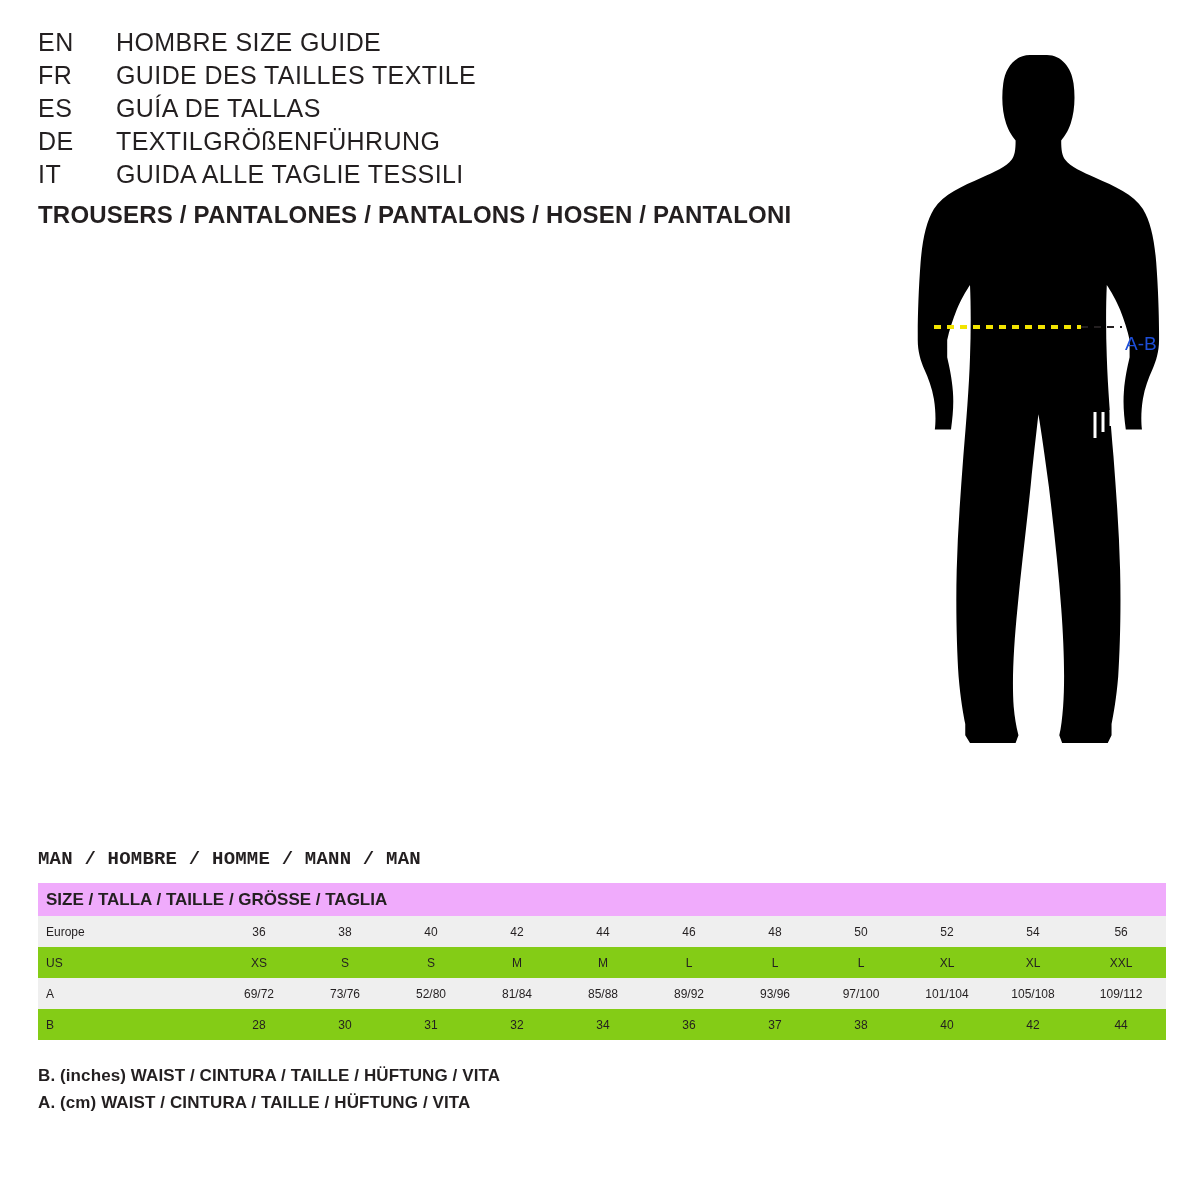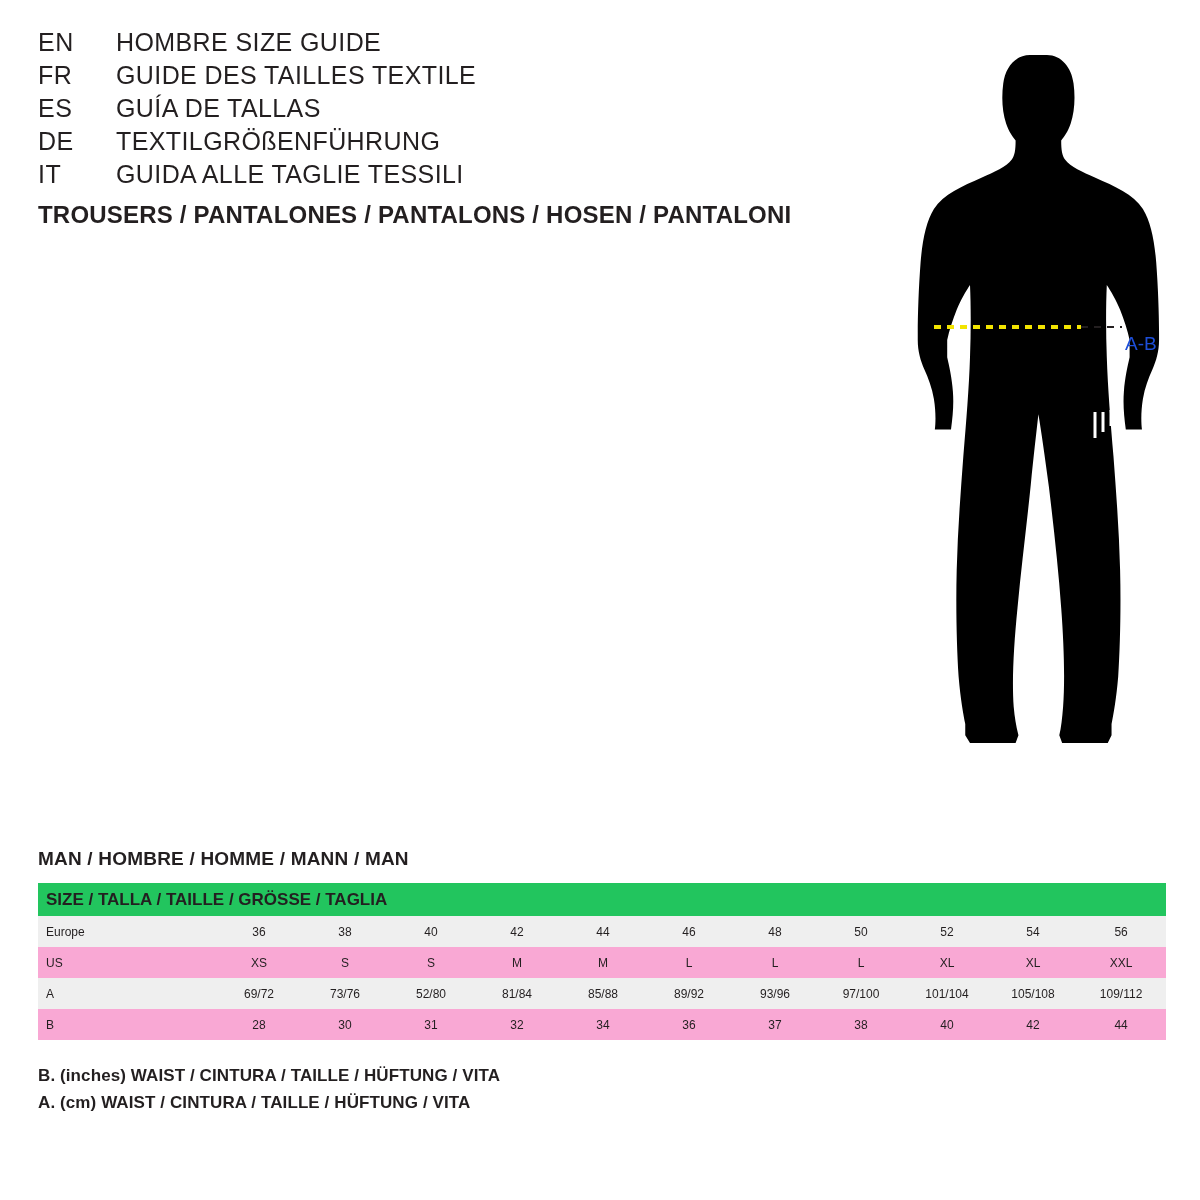--- a/index.html
+++ b/index.html
@@ -73,50 +73,51 @@
     left: 38px;
     top: 848px;
     width: 1128px;
   }
   .table-caption {
     font-size: 19px;
     font-weight: bold;
     letter-spacing: 0.2px;
     color: #231f20;
     margin-bottom: 13px;
+    font-family: Liberation Mono, monospace;
   }
   table.size-table {
     border-collapse: collapse;
     width: 1128px;
     table-layout: fixed;
   }
   table.size-table th,
   table.size-table td {
     font-size: 12px;
     color: #231f20;
     font-weight: normal;
     height: 31px;
     padding: 0;
     text-align: center;
     vertical-align: middle;
   }
   table.size-table th.head-cell {
-    background: #22c55e;
+    background: #f0abfc;
     text-align: left;
     padding-left: 8px;
     font-weight: bold;
     font-size: 17px;
     height: 33px;
   }
   table.size-table td.rowlabel {
     text-align: left;
     padding-left: 8px;
   }
   tr.band-light td { background: #efefef; }
-  tr.band-white td { background: #f9a8d4; }
+  tr.band-white td { background: #84cc16; }
 
   .footnotes {
     margin-top: 22px;
   }
   .footnote {
     font-size: 17px;
     font-weight: bold;
     letter-spacing: 0.1px;
     color: #231f20;
     line-height: 27px;

